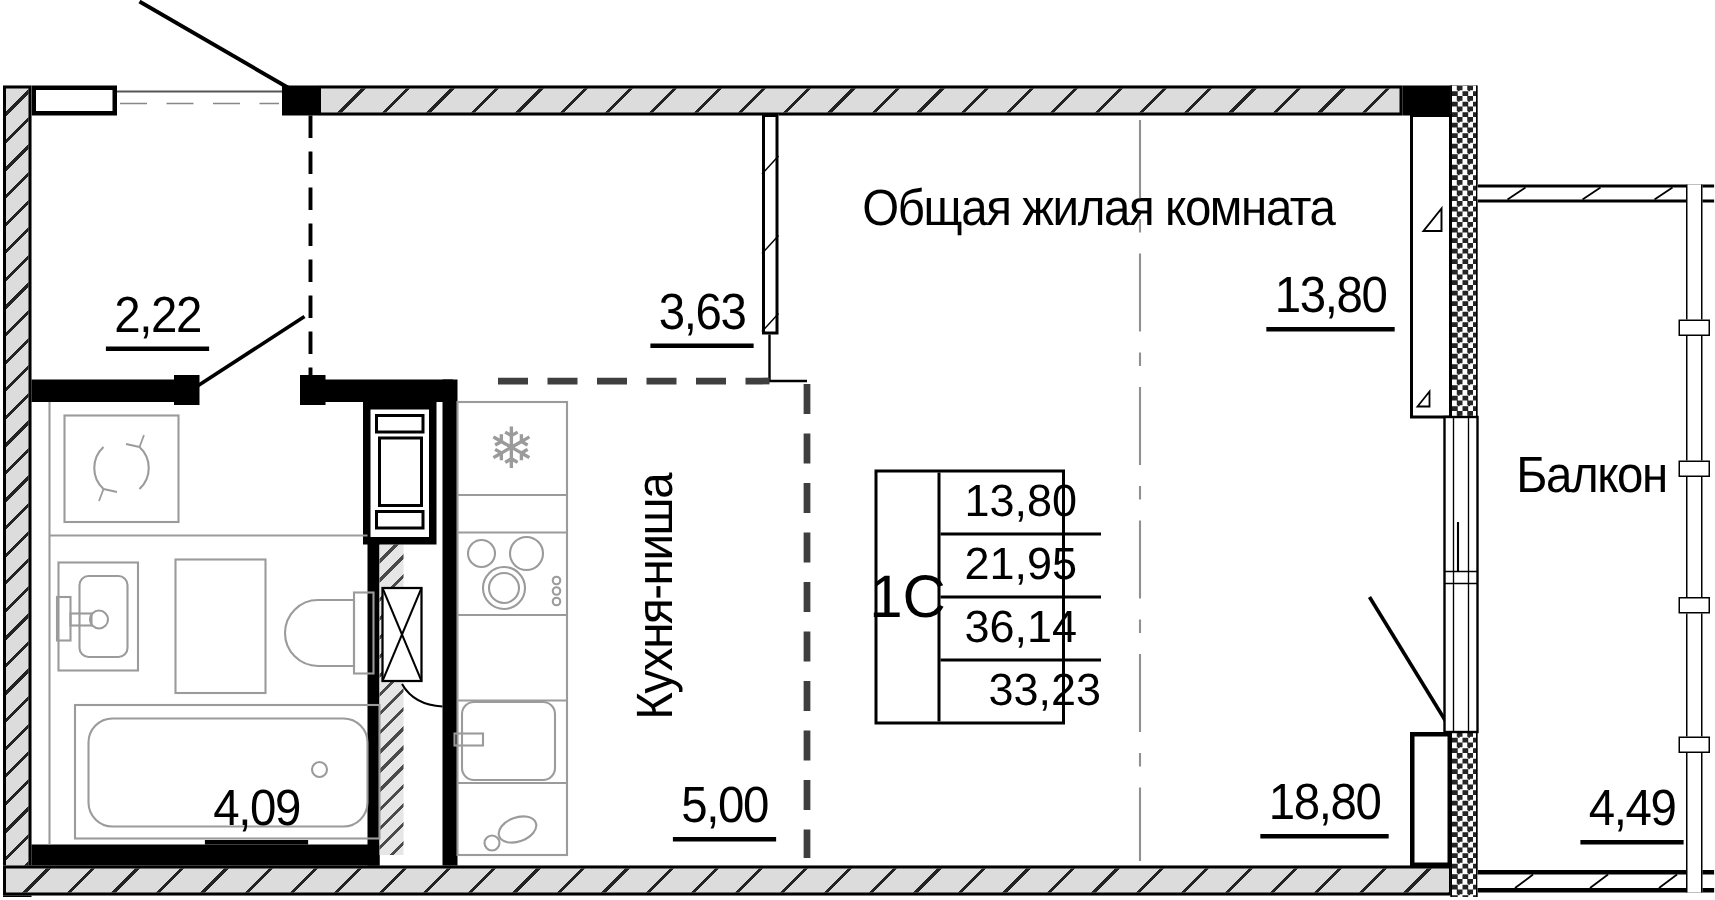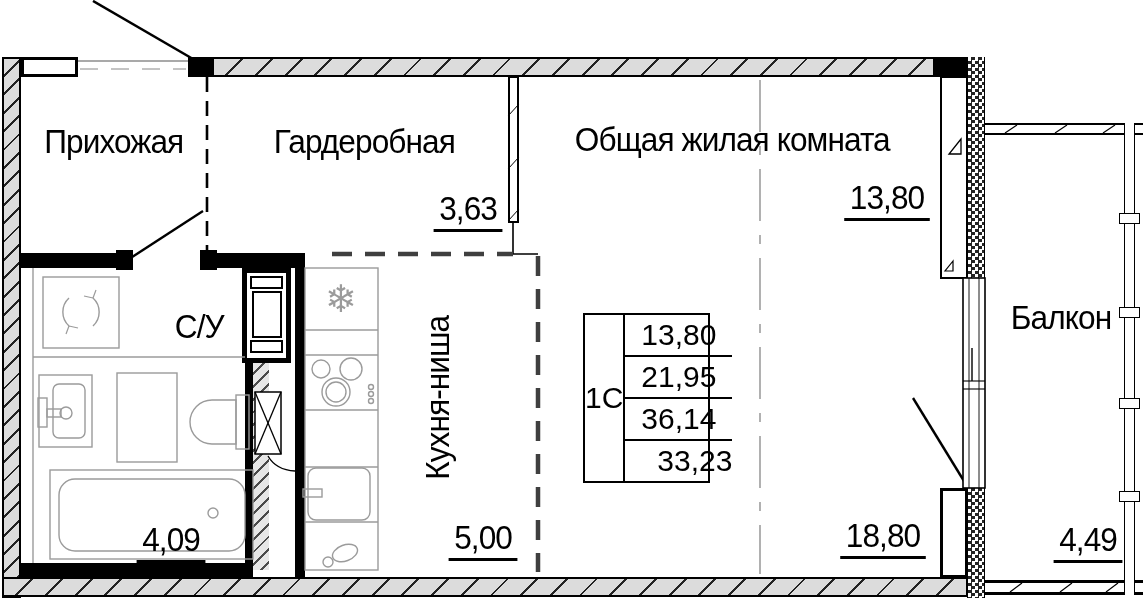--- a/index.html
+++ b/index.html
@@ -38,21 +38,21 @@
   .label { position:absolute; font-size:34px; text-align:center; white-space:nowrap; line-height:1.1; }
   .label .t { display:inline-block; transform:scaleX(.93); transform-origin:center; letter-spacing:-1px; }
   .u { border-bottom:3px solid #000; padding:0 6px 2px 6px; }
   .vert { transform:rotate(-90deg); transform-origin:center; }
   .atable {
     position:absolute; left:583px; top:313px; width:127px; height:170px;
     border:2.5px solid #000; background:#fff; display:flex; box-sizing:border-box;
   }
   .atable .lbl {
     width:42px; border-right:2.5px solid #000; display:flex;
-    align-items:center; justify-content:center; font-size:30px; box-sizing:border-box;
+    align-items:center; justify-content:center; font-size:40px; box-sizing:border-box;
   }
   .atable .vals { flex:1; display:flex; flex-direction:column; }
   .atable .vals .cell {
     flex:1; border-bottom:2.5px solid #000; display:flex;
     align-items:center; justify-content:center; font-size:30px; box-sizing:border-box;
   }
   .atable .vals .cell:last-child { border-bottom:none;padding-left:32px; }
   svg.overlay { position:absolute; left:0; top:0; }
 </style>
 </head>
@@ -201,29 +201,27 @@
       </g>
       <g>
         <ellipse cx="345" cy="553" rx="13" ry="8" transform="rotate(-20 345 553)"></ellipse>
         <circle cx="328" cy="562" r="5"></circle>
       </g>
     </g>
 
     <text x="341" y="312" font-size="38" fill="#9b9b9b" text-anchor="middle">❄</text>
   </svg>
 
-  <div class="label" style="left:14px;top:123px;width:200px"><span class="t">Прихожая</span></div>
-
-  <div class="label" style="left:254px;top:123px;width:220px"><span class="t">Гардеробная</span></div>
+  <div class="label" style="left:45px;top:192px;width:120px"><span class="t u">2,22</span></div>
+
   <div class="label" style="left:408px;top:190px;width:120px"><span class="t u">3,63</span></div>
 
   <div class="label" style="left:532px;top:121px;width:400px"><span class="t">Общая жилая комната</span></div>
   <div class="label" style="left:827px;top:179px;width:120px"><span class="t u">13,80</span></div>
 
-  <div class="label" style="left:139px;top:308px;width:120px"><span class="t">С/У</span></div>
   <div class="label" style="left:111px;top:521px;width:120px"><span class="t u">4,09</span></div>
 
   <div class="label vert" style="left:307px;top:378px;width:260px;height:40px;line-height:40px"><span class="t">Кухня-ниша</span></div>
   <div class="label" style="left:423px;top:519px;width:120px"><span class="t u">5,00</span></div>
 
   <div class="label" style="left:823px;top:517px;width:120px"><span class="t u">18,80</span></div>
 
   <div class="label" style="left:1000px;top:299px;width:122px"><span class="t">Балкон</span></div>
   <div class="label" style="left:1028px;top:521px;width:120px"><span class="t u">4,49</span></div>
 

